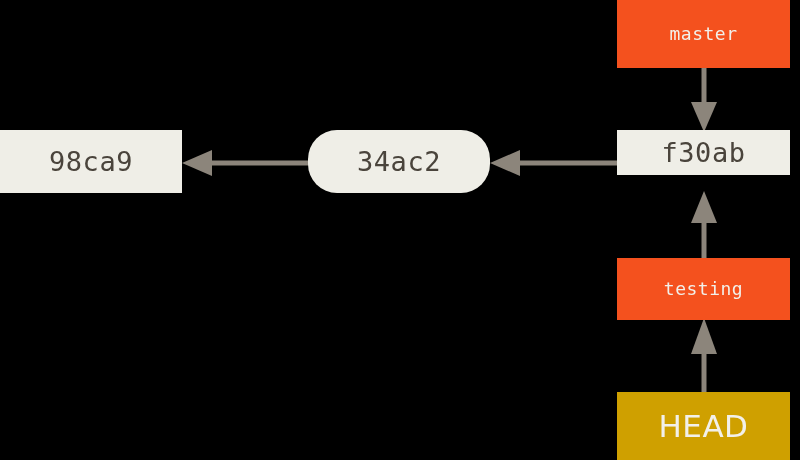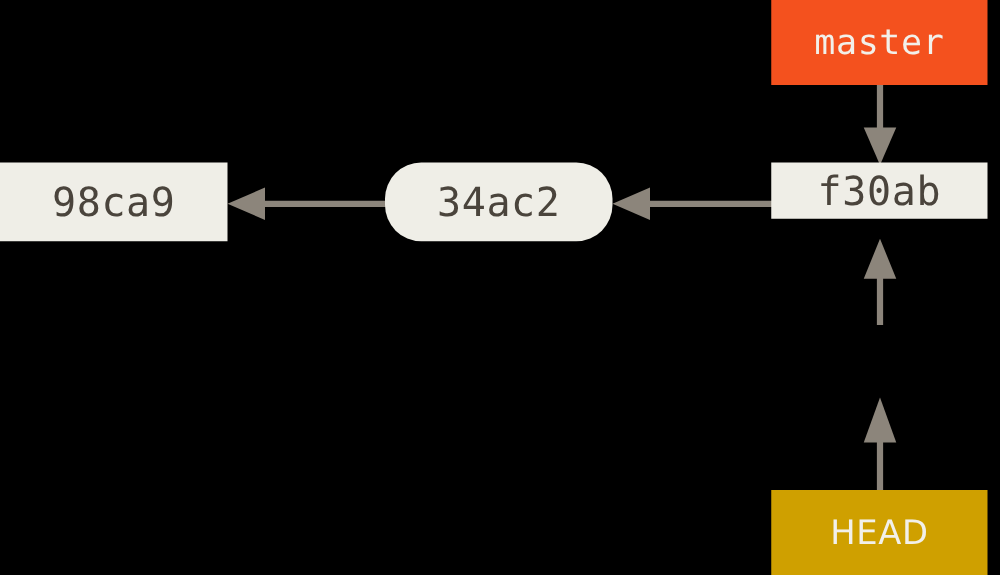--- a/index.html
+++ b/index.html
@@ -21,35 +21,35 @@
     align-items: center;
     justify-content: center;
     box-sizing: border-box;
     line-height: 1;
     white-space: pre;
   }
   .commit {
     background: #EFEEE7;
     color: #4A443C;
     font-family: "DejaVu Sans Mono", monospace;
-    font-size: 32px;
+    font-size: 27px;
     letter-spacing: 0.5px;
   }
   .ref-branch {
     background: #F4511E;
     color: #F2F0EA;
     font-family: "DejaVu Sans Mono", monospace;
-    font-size: 28px;
+    font-size: 18px;
     letter-spacing: 0.5px;
   }
   .ref-head {
     background: #CFA000;
     color: #F2F0EA;
     font-family: "DejaVu Sans", sans-serif;
-    font-size: 27px;
+    font-size: 31px;
     letter-spacing: 0.5px;
   }
   .edge {
     position: absolute;
   }
   .edge svg {
     display: block;
     overflow: visible;
   }
 </style>
@@ -102,18 +102,21 @@
   </div>
 
   <div class="node commit" style="left:617px; top:130px; width:173px; height:45px;">
     <span>f30ab</span>
   </div>
 
   <div class="node ref-branch" style="left:617px; top:0px; width:173px; height:68px;">
     <span>master</span>
   </div>
 
+  <div class="node ref-branch" style="left:617px; top:258px; width:173px; height:62px;">
+    <span>testing</span>
+  </div>
 
   <div class="node ref-head" style="left:617px; top:392px; width:173px; height:68px;">
     <span>HEAD</span>
   </div>
 
 </div>
 
 </body></html>

